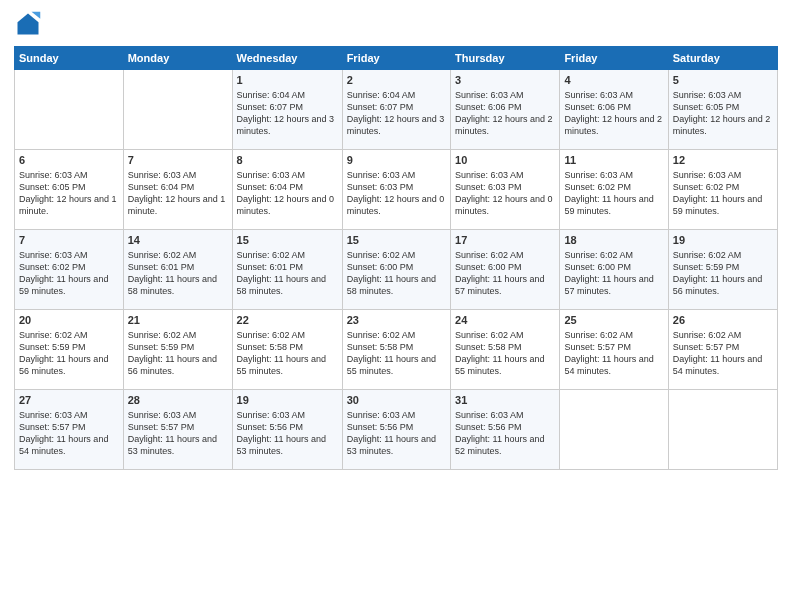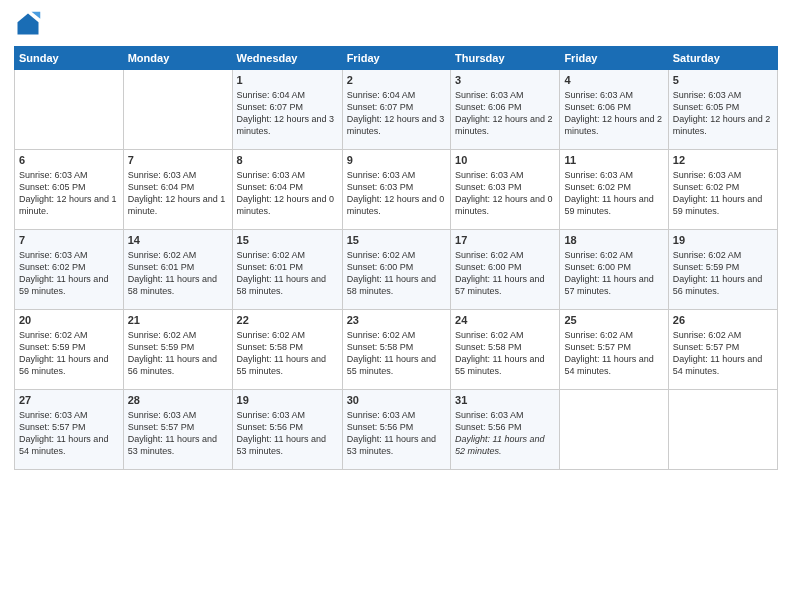--- a/index.html
+++ b/index.html
@@ -315,20 +315,20 @@
           <td>
             <span class="day-num">30</span>
             <span style="display: block;">Sunrise: 6:03 AM</span>
             <span style="display: block;">Sunset: 5:56 PM</span>
             <span style="display: block;">Daylight: 11 hours and 53 minutes.</span>
           </td>
           <td>
             <span class="day-num">31</span>
             <span style="display: block;">Sunrise: 6:03 AM</span>
             <span style="display: block;">Sunset: 5:56 PM</span>
-            <span style="display: block; font-style: italic;">Daylight: 11 hours and 52 minutes.</span>
+            <span style="display: block;">Daylight: 11 hours and 52 minutes.</span>
           </td>
           <td class="cell-empty"></td>
           <td class="cell-empty"></td>
         </tr>
       </tbody>
   </table>
 </div>
 
 </body></html>

